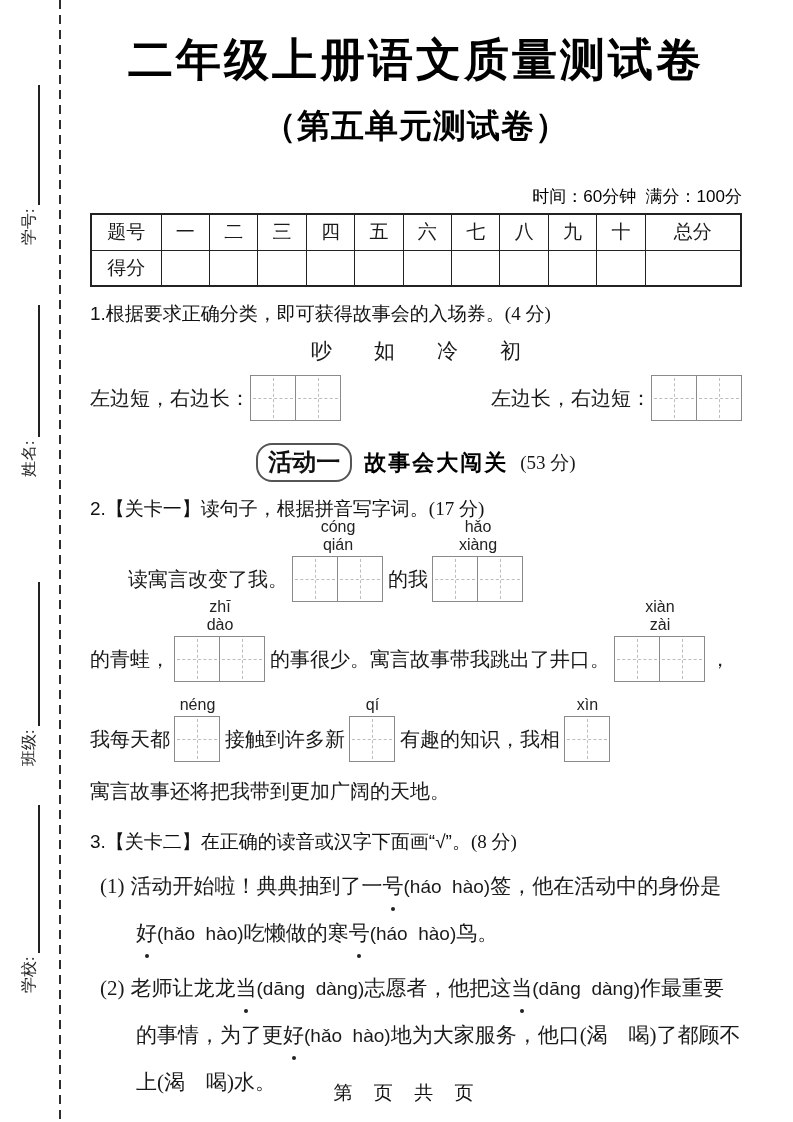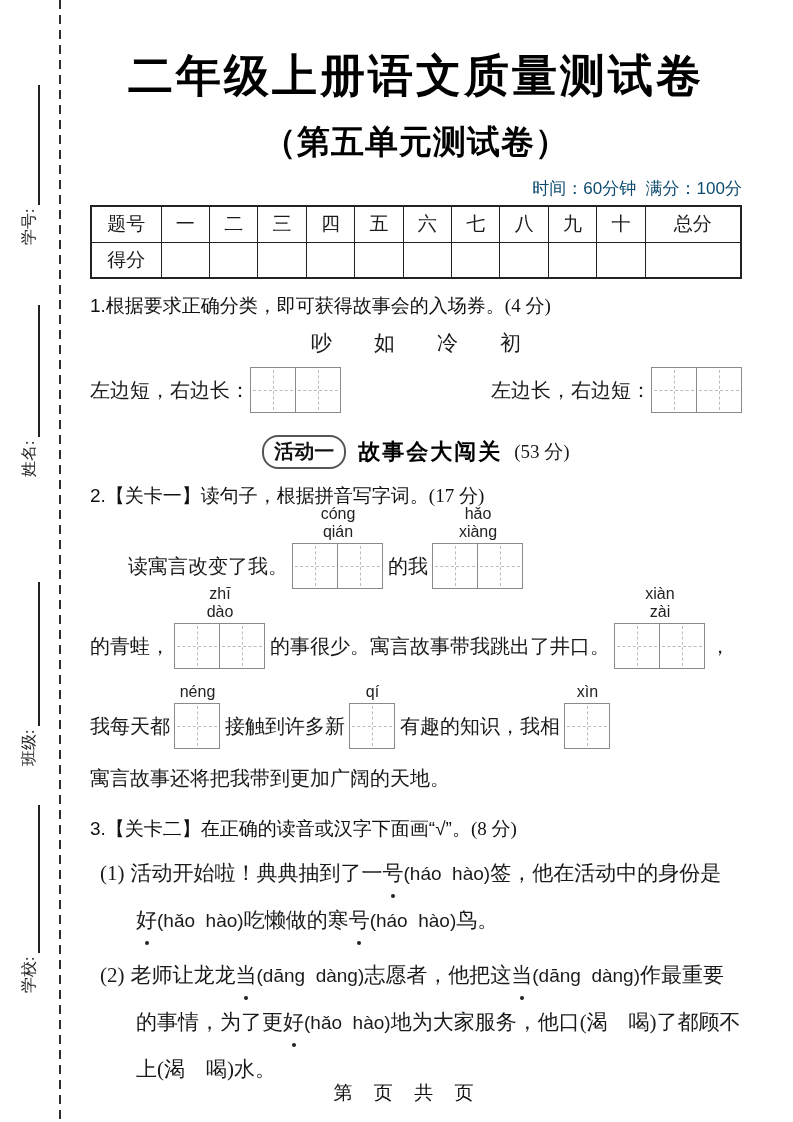--- a/index.html
+++ b/index.html
@@ -26,33 +26,33 @@
     font-size:16px; color:#222;
     white-space:nowrap; display:flex; align-items:flex-end;
   }
   .sb-item .blank {
     display:inline-block; height:15px; margin-left:4px;
     border-bottom:2px solid #222;
   }
 
   
   .main {
-    position:absolute; left:90px; top:16px; width:652px;
+    position:absolute; left:90px; top:0; width:652px;
   }
   .title {
     margin-top:30px; text-align:center;
     font-size:45px; font-weight:bold; letter-spacing:3px; color:#000;
   }
   .subtitle {
     margin-top:14px; text-align:center;
     font-size:33px; font-weight:bold; letter-spacing:1px; color:#000;
   }
   .meta {
-    margin-top:12px; text-align:right;
-    font-size:17px; color:#0c4a6e; white-space:pre;
+    margin-top:36px; text-align:right;
+    font-size:17px; color:#000000; white-space:pre;
   }
 
   table.score {
     margin-top:5px; width:100%;
     border-collapse:collapse; border:2px solid #222;
     font-family:"Liberation Serif", serif; font-size:19px;
   }
   table.score td {
     border:1px solid #222; height:36px; text-align:center; vertical-align:middle;
   }
@@ -93,21 +93,21 @@
   .cell::after {
     content:""; position:absolute; top:50%; left:2px; right:2px;
     border-top:1px dashed #bdbdbd;
   }
 
   .activity-row {
     margin-top:22px; display:flex; justify-content:center; align-items:center; gap:12px;
   }
   .activity-badge {
     border:2px solid #555; border-radius:16px; padding:1px 10px 2px;
-    font-size:20px; font-weight:bold; color:#111;
+    font-size:24px; font-weight:bold; color:#111;
   }
   .activity-title { font-size:22px; font-weight:bold; color:#000; letter-spacing:2px; }
   .activity-score { font-family:"Liberation Serif", serif; font-size:19px; }
 
   .q2-line {
     display:flex; align-items:center; height:70px; padding-top:24px; margin-top:10px;
   }
   .q2-line .kai { font-size:20px; white-space:nowrap; }
   .q2-line .writebox { margin:0 5px; }
   .q2-line.indent1 { padding-left:38px; }

